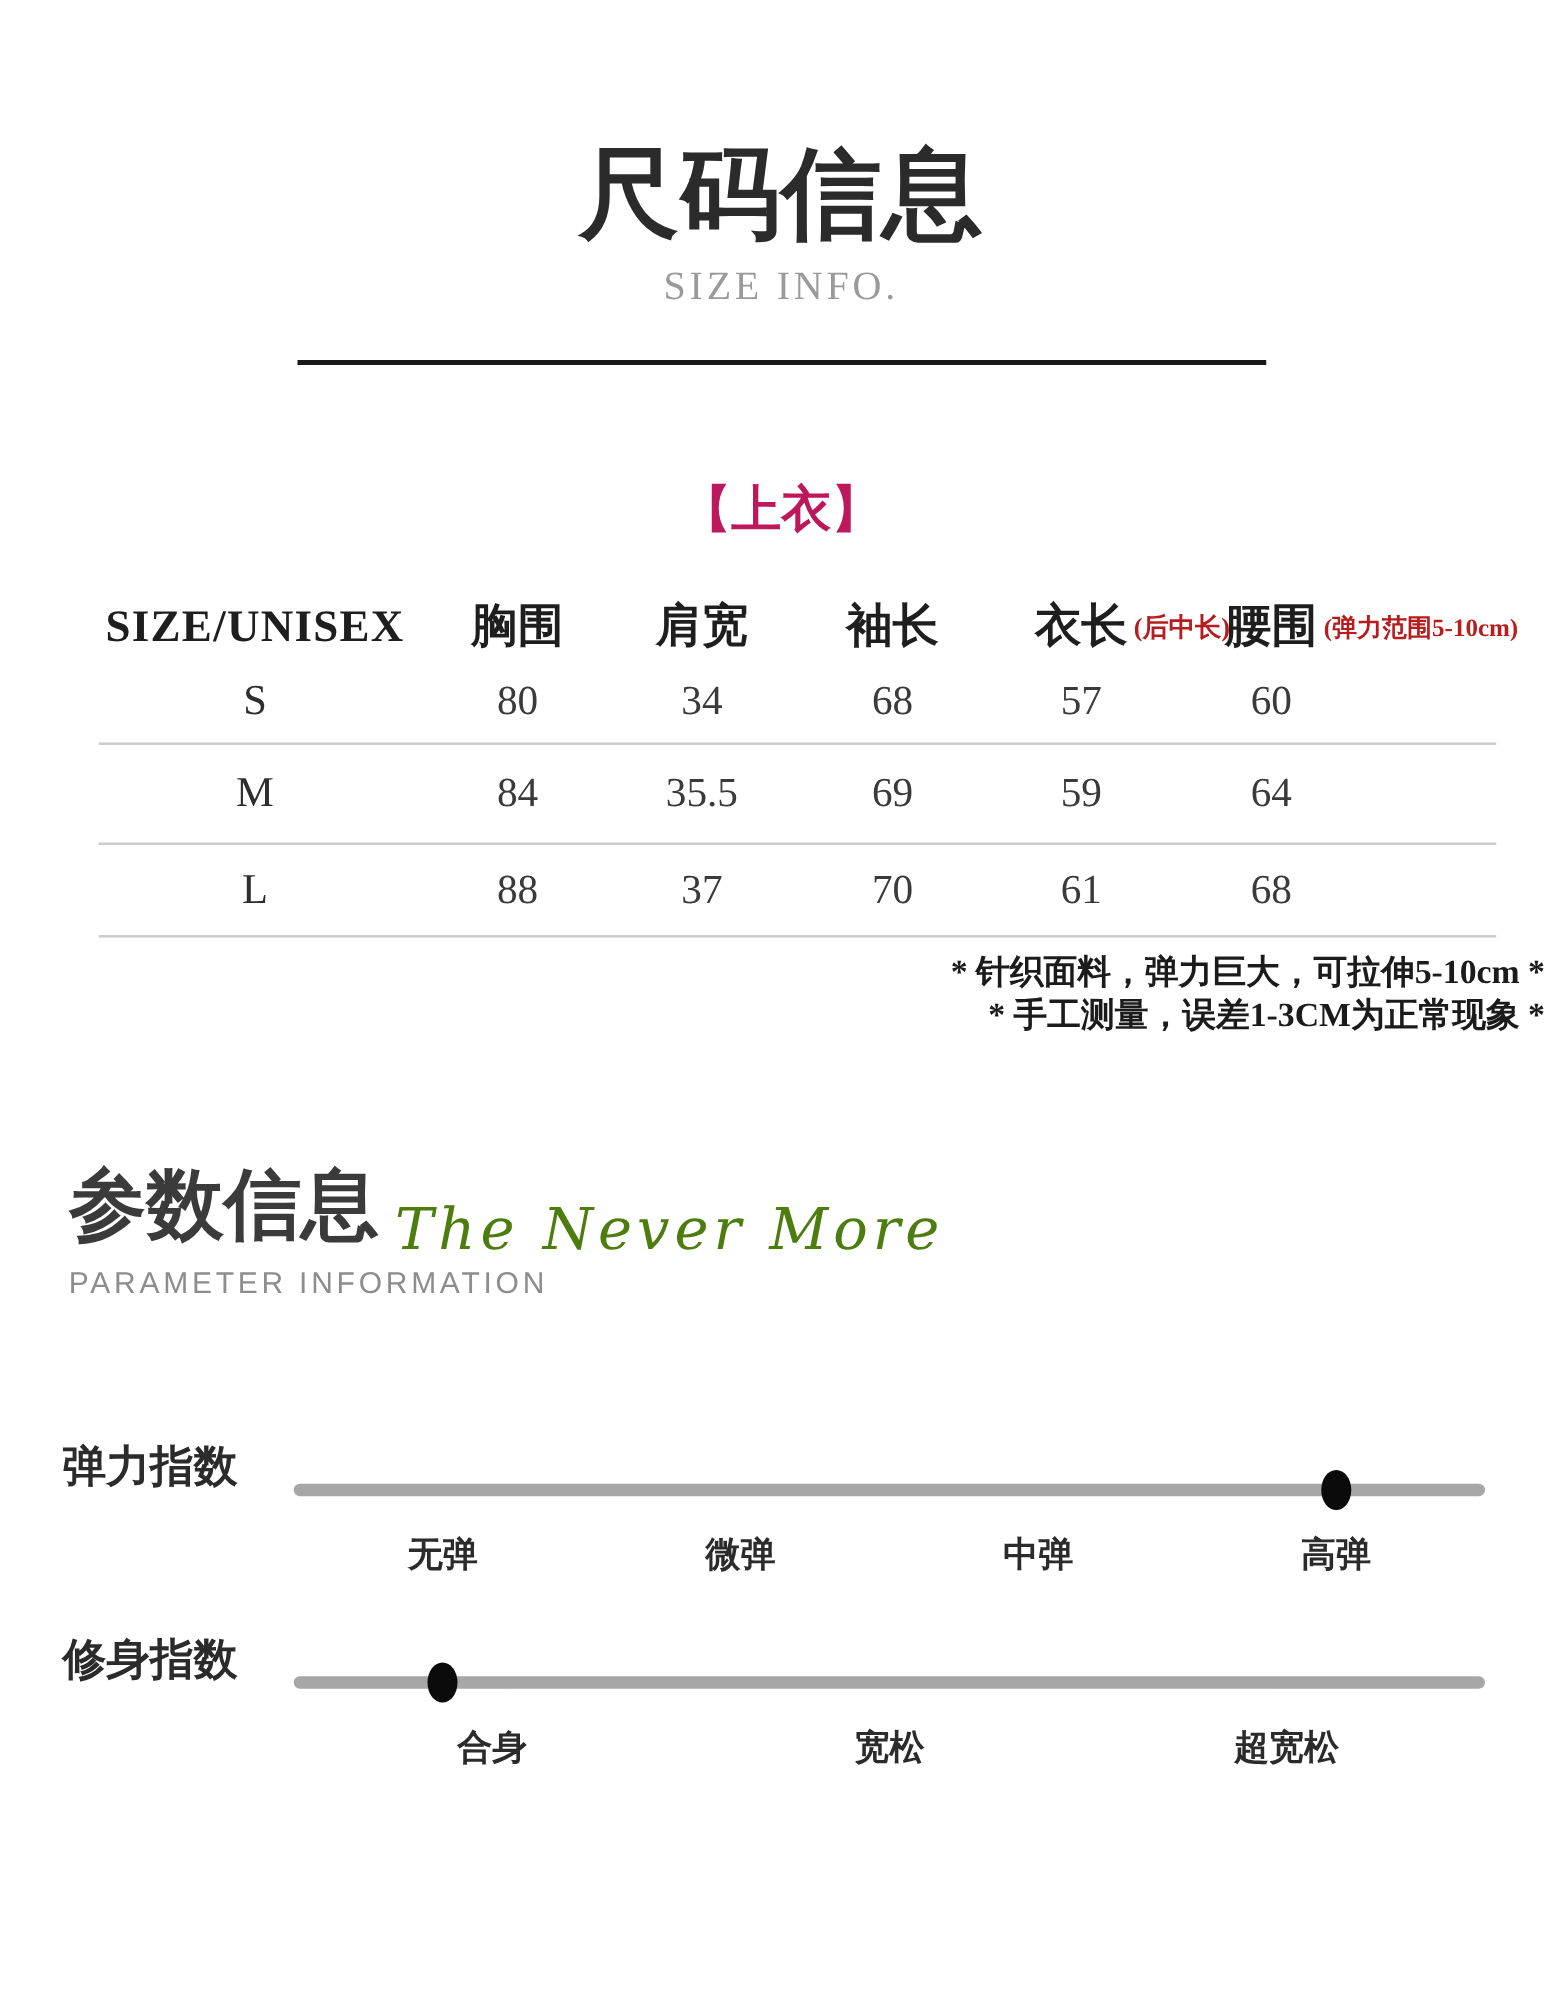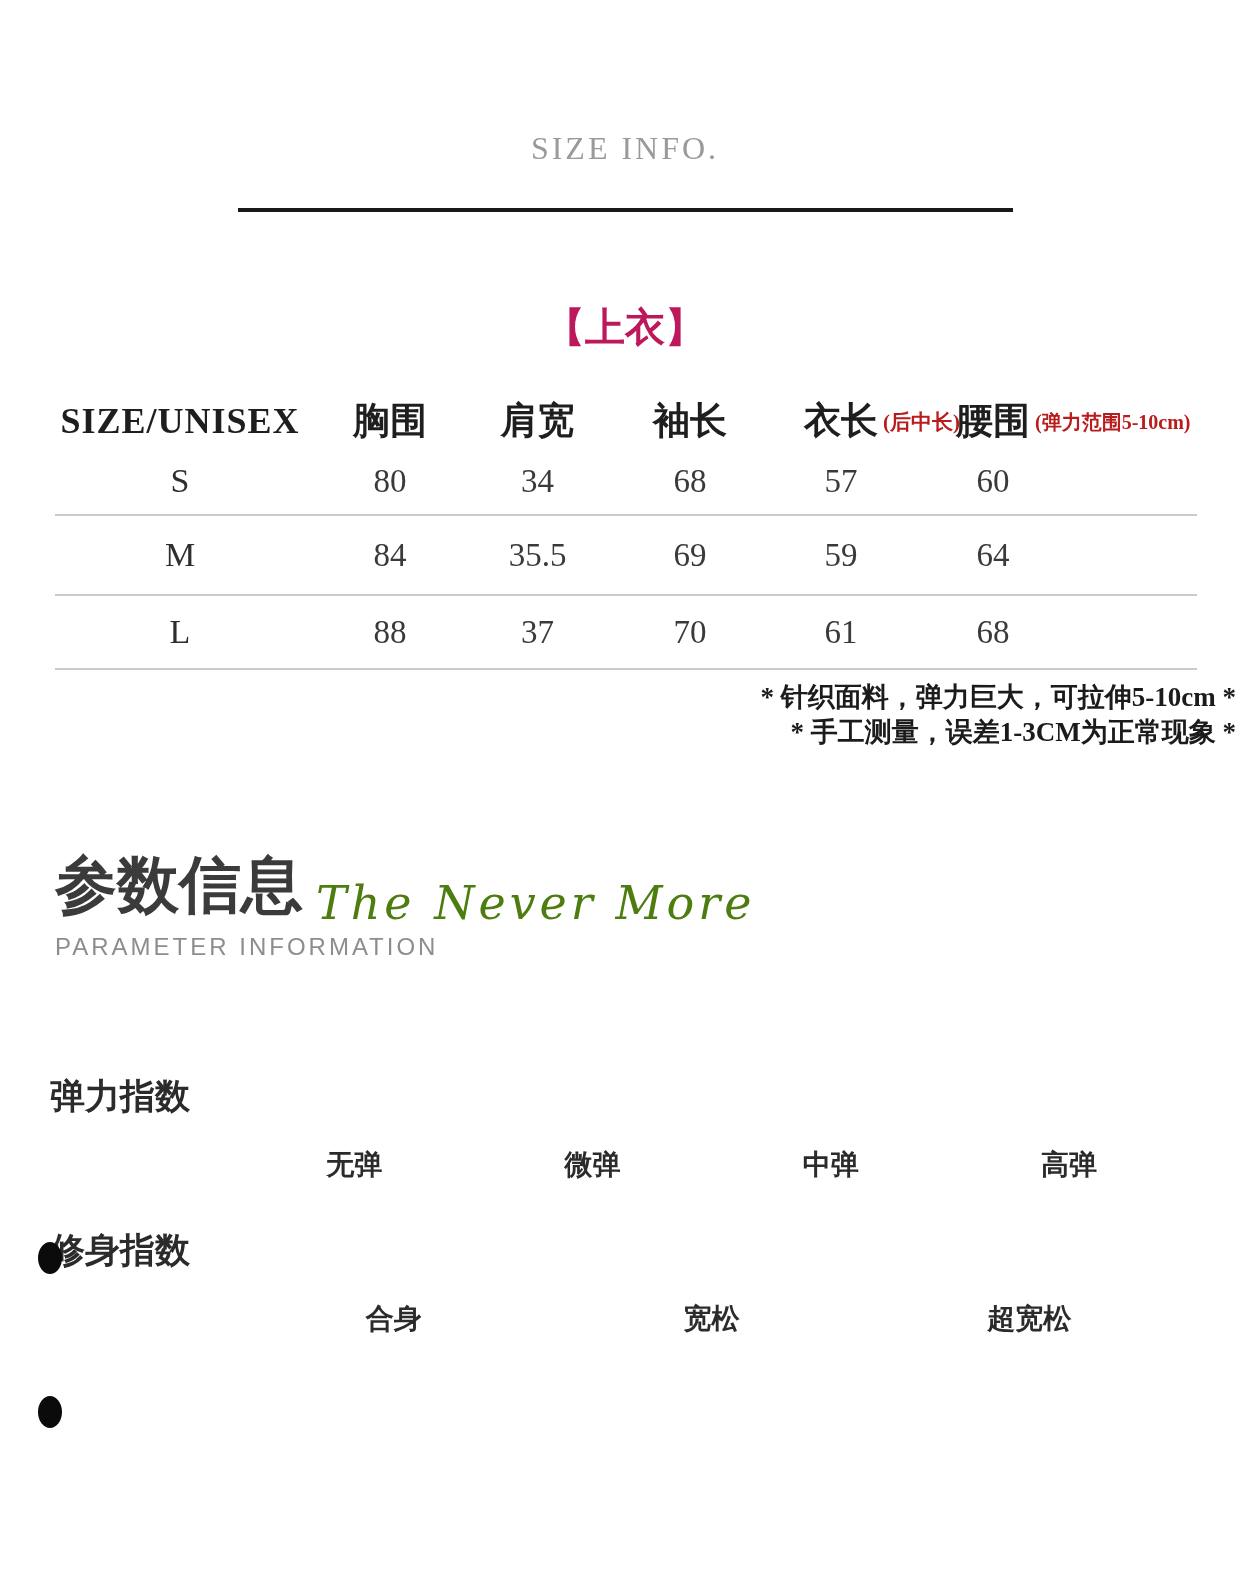--- a/index.html
+++ b/index.html
@@ -24,20 +24,21 @@
   .section-heading{
     margin-top:96px;text-align:center;font-size:40px;font-weight:700;
     line-height:1;color:#be185d;
   }
   
   .size-table{margin:46px 0 0 55px;width:1142px;}
   .thead,.trow{
     display:grid;
     grid-template-columns:250px 170px 125px 180px 122px 182px 113px;
     align-items:center;
+    margin-left:24px;
   }
   .thead{height:54px;}
   .tcell{text-align:center;}
   .hcell{position:relative;display:flex;align-items:center;justify-content:center;}
   .hmain{font-size:37px;font-weight:700;color:#1e1e1e;white-space:nowrap;}
   .hmain.latin{font-size:36px;font-weight:600;letter-spacing:1px;}
   .hsuffix{
     position:absolute;left:calc(50% + 42px);top:50%;transform:translateY(-46%);
     font-size:21px;font-weight:600;color:#b91c1c;white-space:nowrap;
   }
@@ -66,21 +67,21 @@
   .params-subheading{
     margin-top:12px;
     font-family:"Liberation Sans","DejaVu Sans",sans-serif;
     font-size:24px;color:#8d8d8d;letter-spacing:3px;font-weight:400;
   }
   
   .sliders{margin-top:111px;padding-left:50px;}
   .slider-group{margin:0;}
   .slider-group + .slider-group{margin-top:38px;}
   .slider-group:last-child{margin-top:42px;}
-  .slider-row{display:flex;align-items:flex-start;height:44px;flex-direction:column;}
+  .slider-row{display:flex;align-items:flex-end;height:44px;}
   .slider-label{
     width:185px;font-size:35px;font-weight:700;color:#2b2b2b;
     flex:0 0 185px;white-space:nowrap;
   }
   .slider-track{
     position:relative;flex:1;height:10px;background:#a7a7a7;
     border-radius:5px;margin-right:62px;
   }
   .slider-dot{
     position:absolute;width:24px;height:32px;border-radius:50%;
@@ -91,20 +92,21 @@
   }
   .slider-option{
     flex:1;text-align:center;font-size:28px;font-weight:700;
     color:#2b2b2b;line-height:40px;margin-top:14px;
   }
 </style>
 </head>
 <body>
 
 <div class="title-block">
+  <h1 class="page-title">尺码信息</h1>
   <div class="page-subtitle">SIZE INFO.</div>
   <div class="title-rule"></div>
 </div>
 
 <div class="section-heading">【上衣】</div>
 
 <div class="size-table">
   <div class="thead">
     <div class="tcell hcell">
       <span class="hmain latin">SIZE/UNISEX</span>

